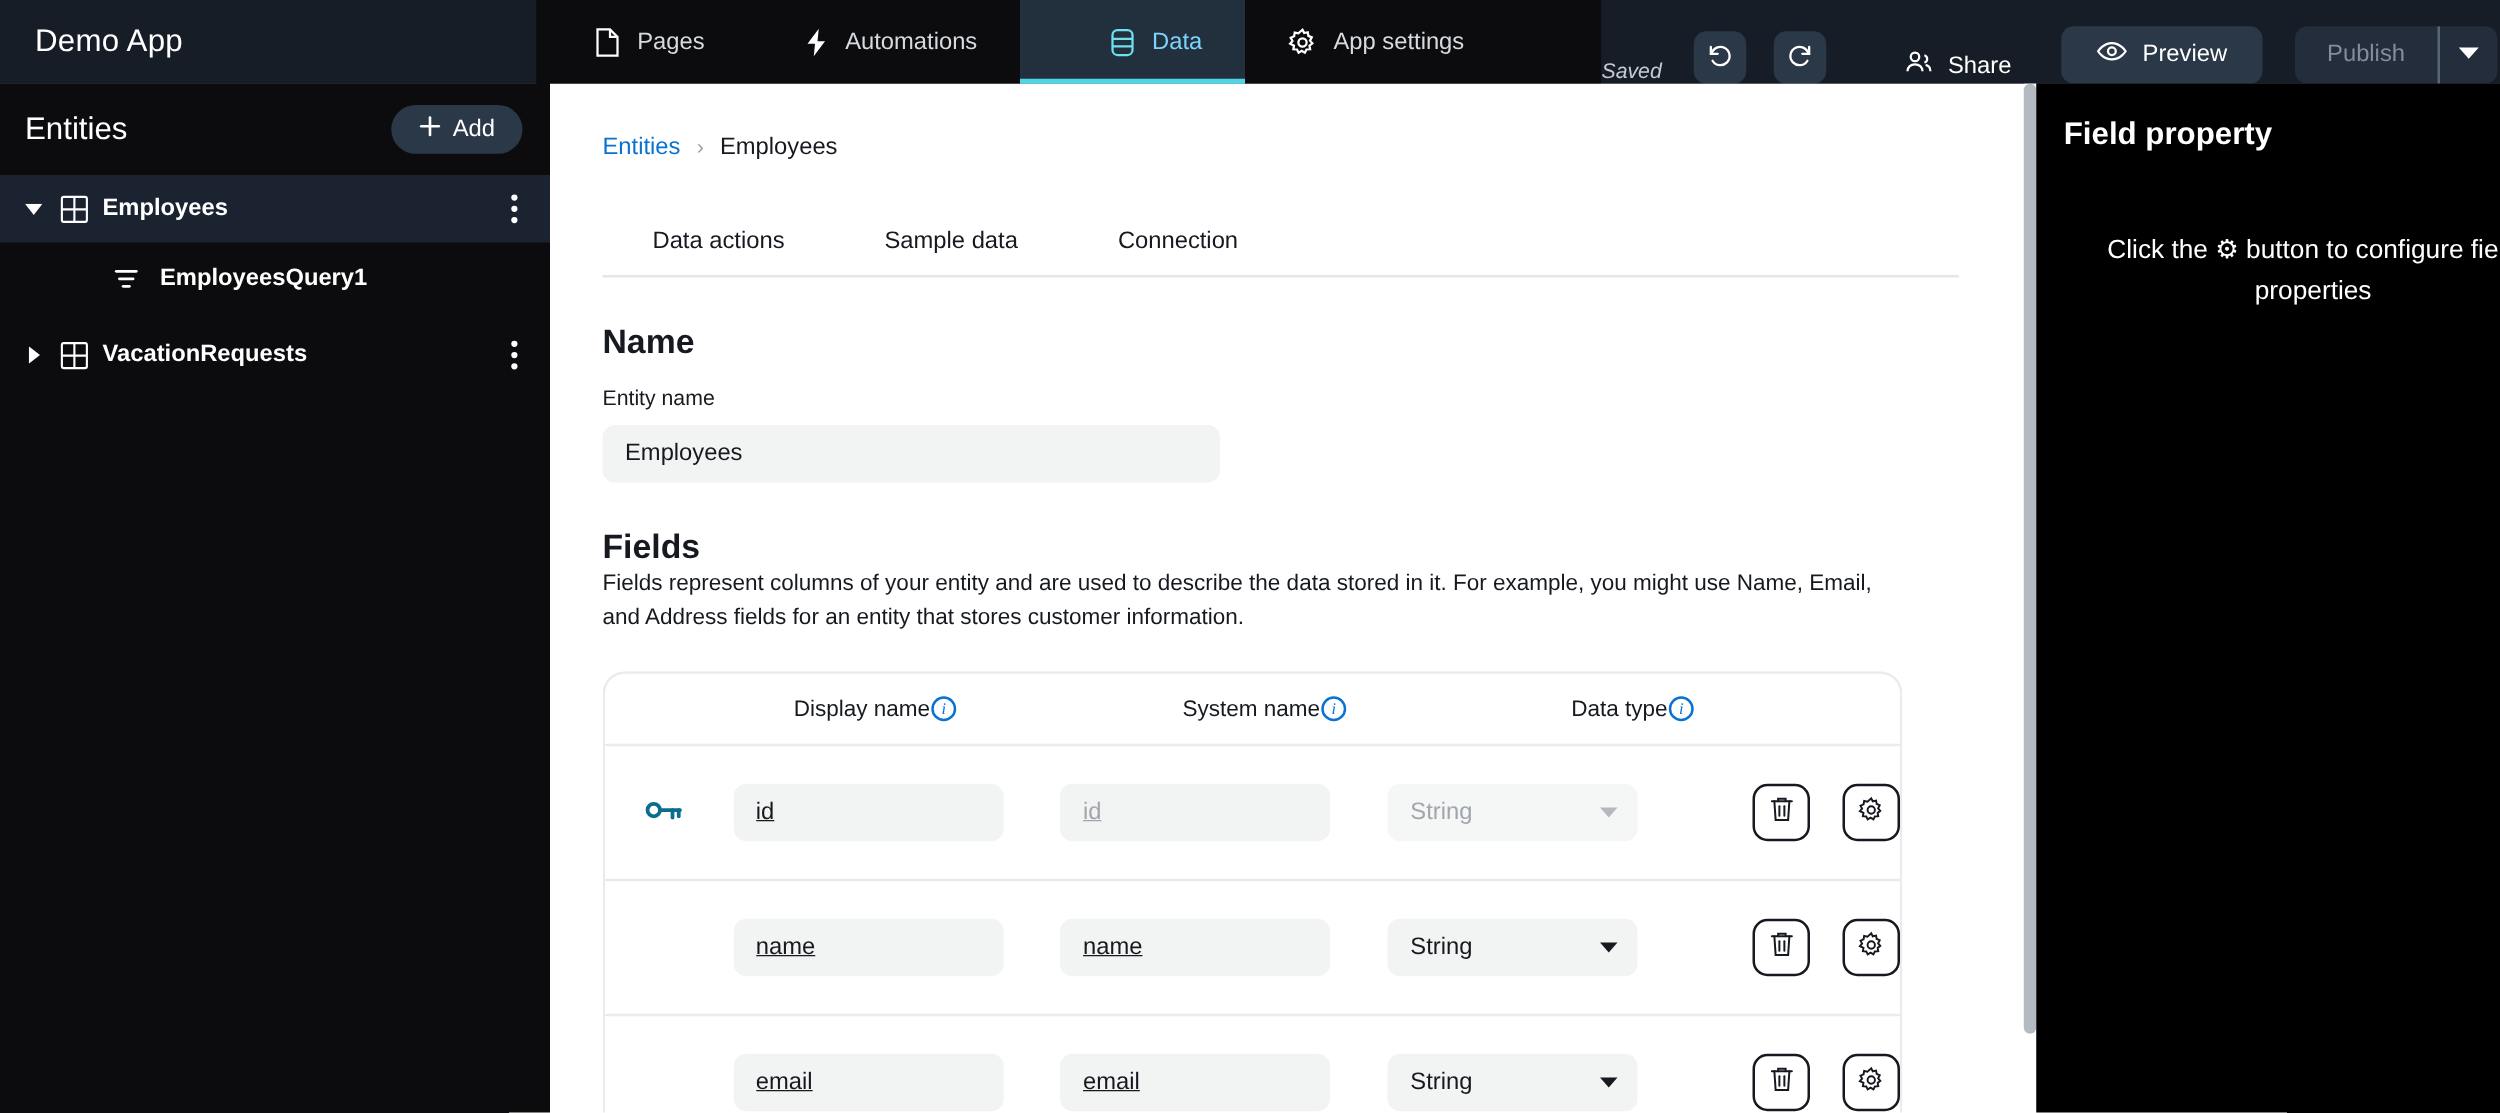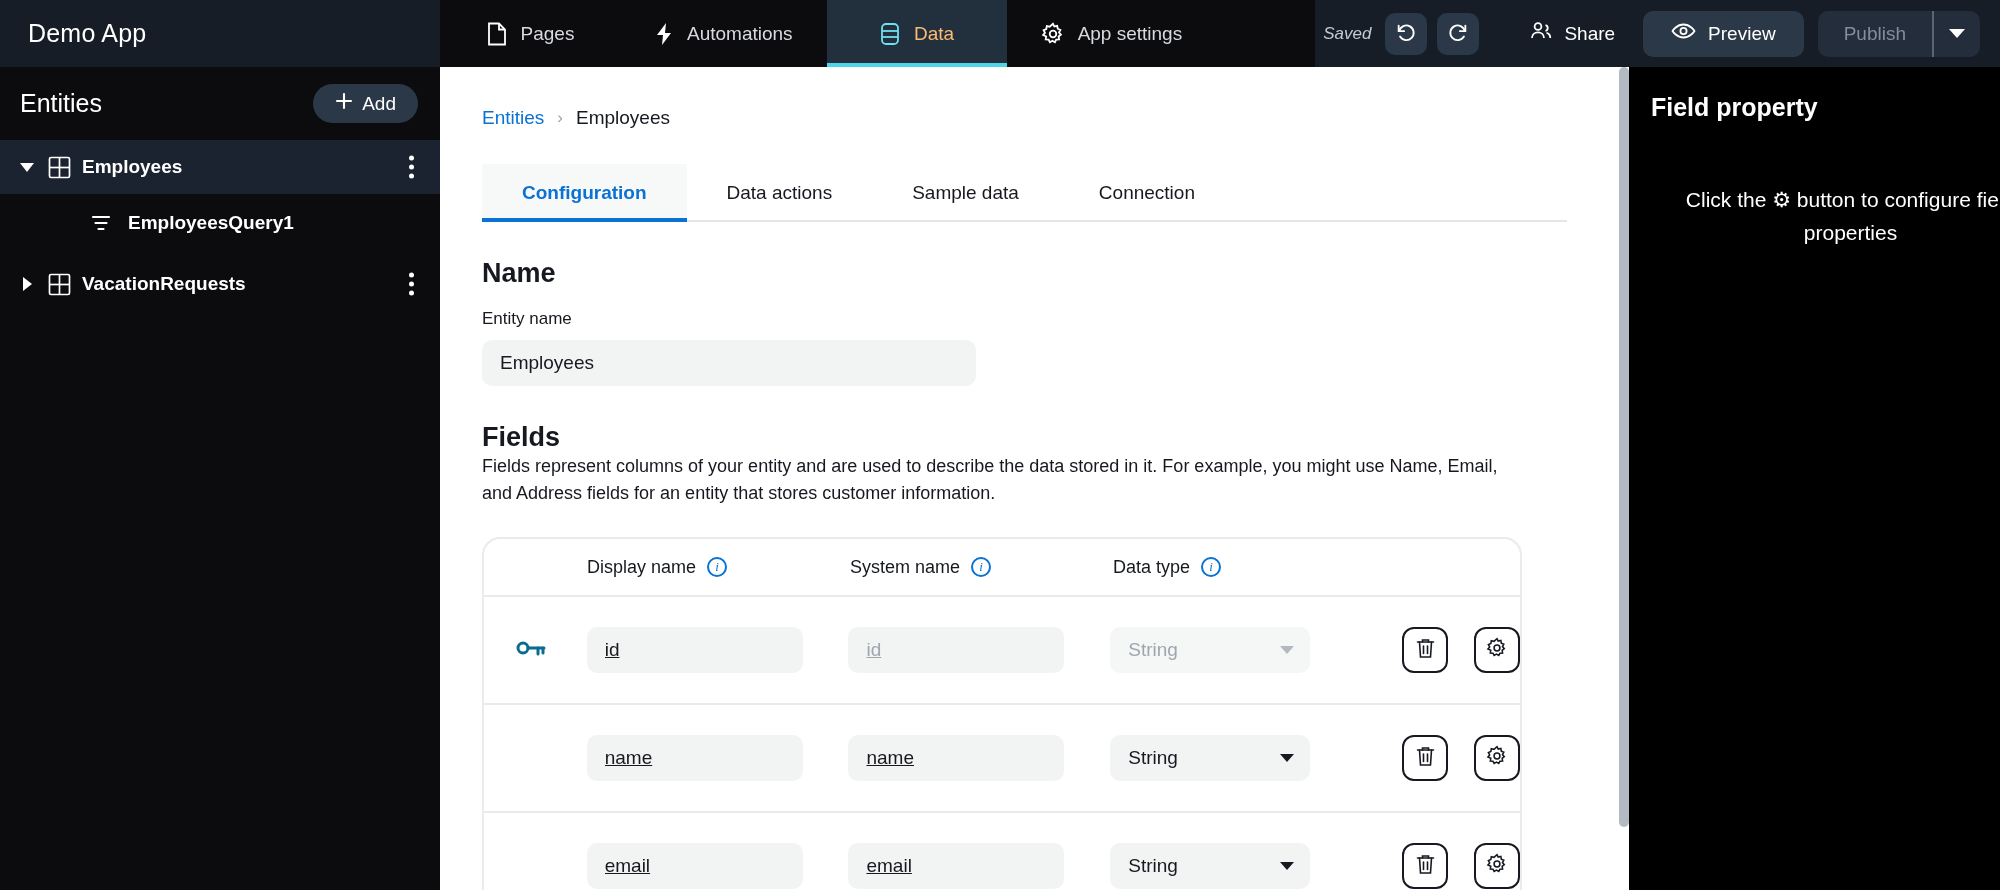--- a/index.html
+++ b/index.html
@@ -39,32 +39,33 @@
     padding: 0 34px;
     color: #d7dbe0;
     font-size: 19px;
     cursor: pointer;
     position: relative;
     height: 67px;
     min-width: 180px;
   }
   .tab.active {
     background: #22303e;
-    color: #fdba74;
+    color: #7dd3fc;
+    justify-content: flex-end;
   }
   .tab.active::after {
     content: ""; position: absolute; left: 0; right: 0; bottom: 0;
     height: 4px; background: #4fd4e8;
   }
   .tab svg { display: block; }
   .topbar-right {
     flex: 1;
-    display: flex; align-items: center; justify-content: flex-end;
-    gap: 0px;
-    padding-right: 20px;
+    display: flex; align-items: flex-end; justify-content: flex-end;
+    gap: 12px;
+    padding-right: 2px;
     background: #161d26;
   }
   .saved-text {
     color: #c5cbd3; font-size: 17px; font-style: italic;
     margin-right: 14px;
   }
   .icon-round {
     width: 42px; height: 42px; border-radius: 10px;
     background: #2b3847;
     display: flex; align-items: center; justify-content: center;
@@ -200,21 +201,21 @@
     overflow: hidden;
   }
   .thead {
     display: flex; align-items: center;
     height: 58px;
     border-bottom: 2px solid #e9ebed;
     padding-left: 103px;
   }
   .th {
     font-size: 18px; color: #16191f;
-    display: flex; align-items: center; gap: 11px;
+    display: flex; align-items: center; gap: 1px; margin-left: 48px;
   }
   .th-1 { width: 263px; }
   .th-2 { width: 263px; }
   .th-3 { width: 263px; }
   .info-i {
     width: 20px; height: 20px; border-radius: 50%;
     border: 2px solid #0972d3; color: #0972d3;
     font-size: 13px; display: flex; align-items: center; justify-content: center;
     font-style: italic; font-family: "Liberation Serif", serif;
     cursor: pointer;
@@ -461,21 +462,20 @@
 <div class="main">
   <div class="main-inner">
 
     <div class="breadcrumb">
       <span class="bc-link">Entities</span>
       <span class="bc-sep">›</span>
       <span class="bc-cur">Employees</span>
     </div>
 
     <div class="subtabs">
-      <div class="subtab active">Configuration</div>
       <div class="subtab">Data actions</div>
       <div class="subtab">Sample data</div>
       <div class="subtab">Connection</div>
     </div>
 
     <div class="sec-title">Name</div>
     <div class="field-label">Entity name</div>
     <input class="txt-input" type="text" value="Employees" style="">
 
     <div class="sec-title">Fields</div>

